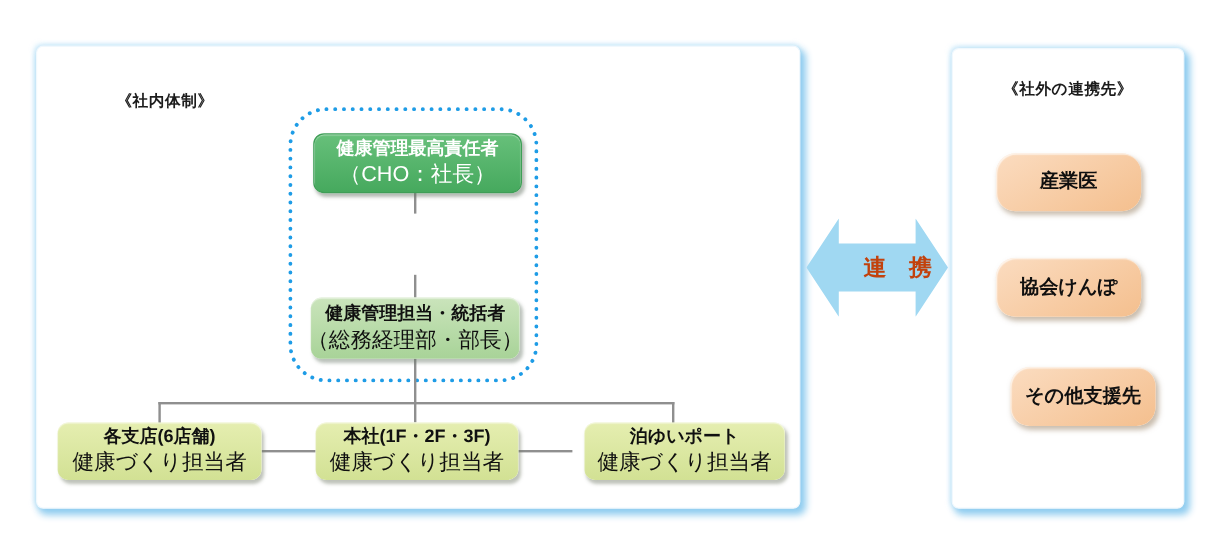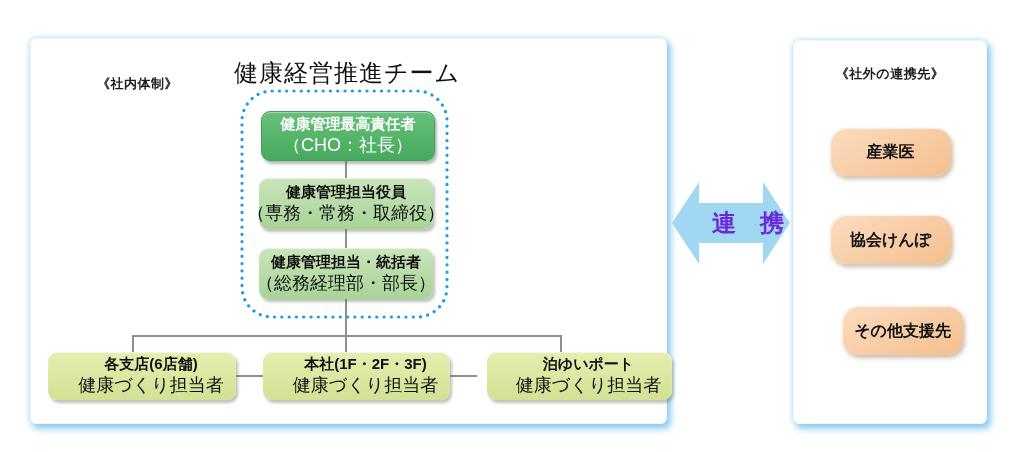--- a/index.html
+++ b/index.html
@@ -52,21 +52,20 @@
   }
   .box-lightgreen {
     background:linear-gradient(180deg, var(--box-lightgreen-top), var(--box-lightgreen-bottom));
     color:#101010;
     box-shadow:2px 3px 3px rgba(105,120,105,0.45), inset 0 1px 1px rgba(255,255,255,0.6);
   }
   .box-yellowgreen {
     background:linear-gradient(180deg, var(--box-yellowgreen-top), var(--box-yellowgreen-bottom));
     color:#101010;
     box-shadow:2px 3px 3px rgba(110,120,100,0.45), inset 0 1px 1px rgba(255,255,255,0.65);
-    padding-left:18px;
   }
   .box-orange {
     background:linear-gradient(150deg, var(--box-orange-top), var(--box-orange-bottom));
     color:#101010; font-weight:bold; font-size:16px; border-radius:16px;
     box-shadow:2px 3px 4px rgba(150,125,95,0.5), inset 1px 1px 1px rgba(255,255,255,0.7);
   }
 
   
   .tb0 { left:230px; top:72px;  width:172px; height:48px; }
   .tb1 { left:228px; top:139px; width:174px; height:51px; }
@@ -86,52 +85,47 @@
   .c-dl { left:101px; top:296px; width:2px; height:18px; }
   .c-dr { left:529px; top:296px; width:2px; height:18px; }
   .c-m1 { left:187px; top:336px; width:45px; height:2px; }
   .c-m2 { left:401px; top:336px; width:45px; height:2px; }
 
   .arrow-wrap { position:absolute; left:672px; top:182px; width:118px; height:82px; }
   .arrow-svg { position:absolute; left:0; top:0; }
   .arrow-svg polygon { fill:var(--arrow-blue); }
   .arrow-label {
     position:absolute; inset:0; display:flex; align-items:center; justify-content:center;
-    font-size:24px; font-weight:bold; color:#6d28d9; white-space:pre;margin-left:34px;
+    font-size:19px; font-weight:bold; color:#c2410c; white-space:pre;margin-left:34px;
   }
 </style>
 </head>
 <body>
 
 <div class="stage">
 
   <section class="panel panel-internal">
     <div class="section-label internal-label">《社内体制》</div>
-    <h1 class="title">健康経営推進チーム</h1>
 
     <svg class="dotted-rect" width="209" height="230">
       <rect x="2" y="2" width="205" height="226" rx="30" ry="30"></rect>
     </svg>
 
     <div class="connector c-v1"></div>
     <div class="connector c-v2"></div>
     <div class="connector c-v3"></div>
     <div class="connector c-h"></div>
     <div class="connector c-dl"></div>
     <div class="connector c-dr"></div>
     <div class="connector c-m1"></div>
     <div class="connector c-m2"></div>
 
     <div class="box box-green tb0">
       <span class="l1">健康管理最高責任者</span>
       <span class="l2">（CHO：社長）</span>
-    </div>
-    <div class="box box-lightgreen tb1">
-      <span class="l1">健康管理担当役員</span>
-      <span class="l2">（専務・常務・取締役）</span>
     </div>
     <div class="box box-lightgreen tb2">
       <span class="l1">健康管理担当・統括者</span>
       <span class="l2">（総務経理部・部長）</span>
     </div>
 
     <div class="box box-yellowgreen sb0">
       <span class="l1">各支店(6店舗)</span>
       <span class="l2">健康づくり担当者</span>
     </div>

